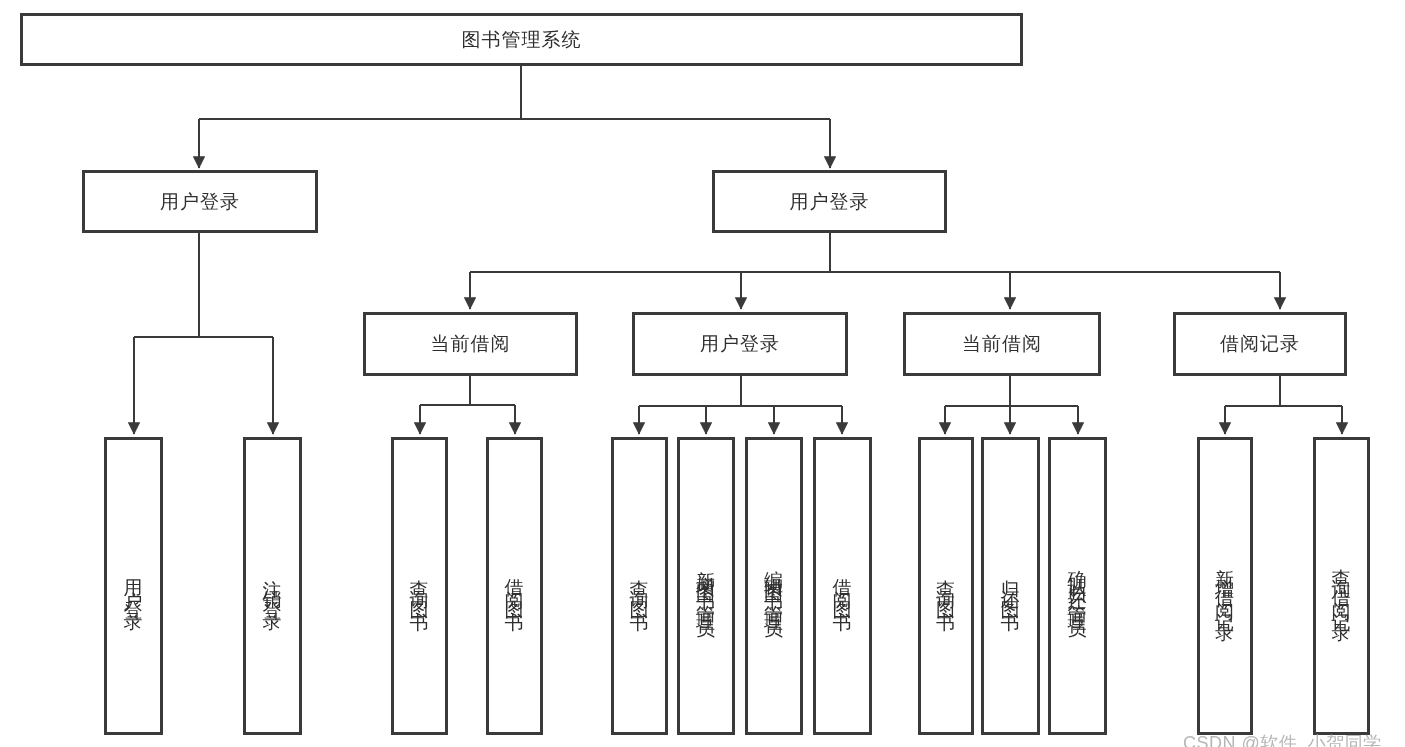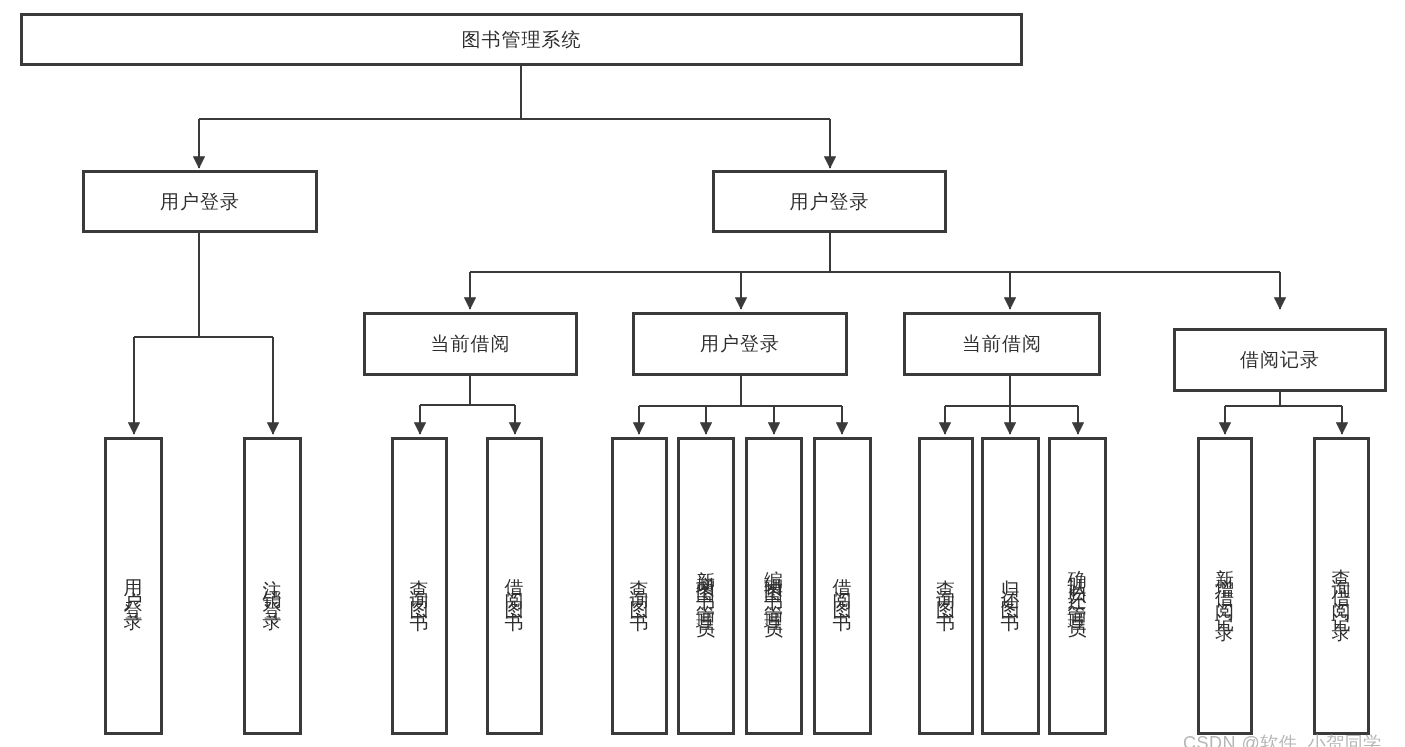--- a/index.html
+++ b/index.html
@@ -148,21 +148,21 @@
 
   <div class="box" style="left:363px;top:312px;width:215px;height:64px">
     <span class="h-label">当前借阅</span>
   </div>
   <div class="box" style="left:632px;top:312px;width:216px;height:64px">
     <span class="h-label">用户登录</span>
   </div>
   <div class="box" style="left:903px;top:312px;width:198px;height:64px">
     <span class="h-label">当前借阅</span>
   </div>
-  <div class="box" style="left:1173px;top:328px;width:214px;height:64px">
+  <div class="box" style="left:1173px;top:312px;width:174px;height:64px">
     <span class="h-label">借阅记录</span>
   </div>
 
   <div class="box" style="left:104px;top:437px;width:59px;height:298px">
     <span class="v-label">用户登录</span>
   </div>
   <div class="box" style="left:243px;top:437px;width:59px;height:298px">
     <span class="v-label">注销登录</span>
   </div>
 

